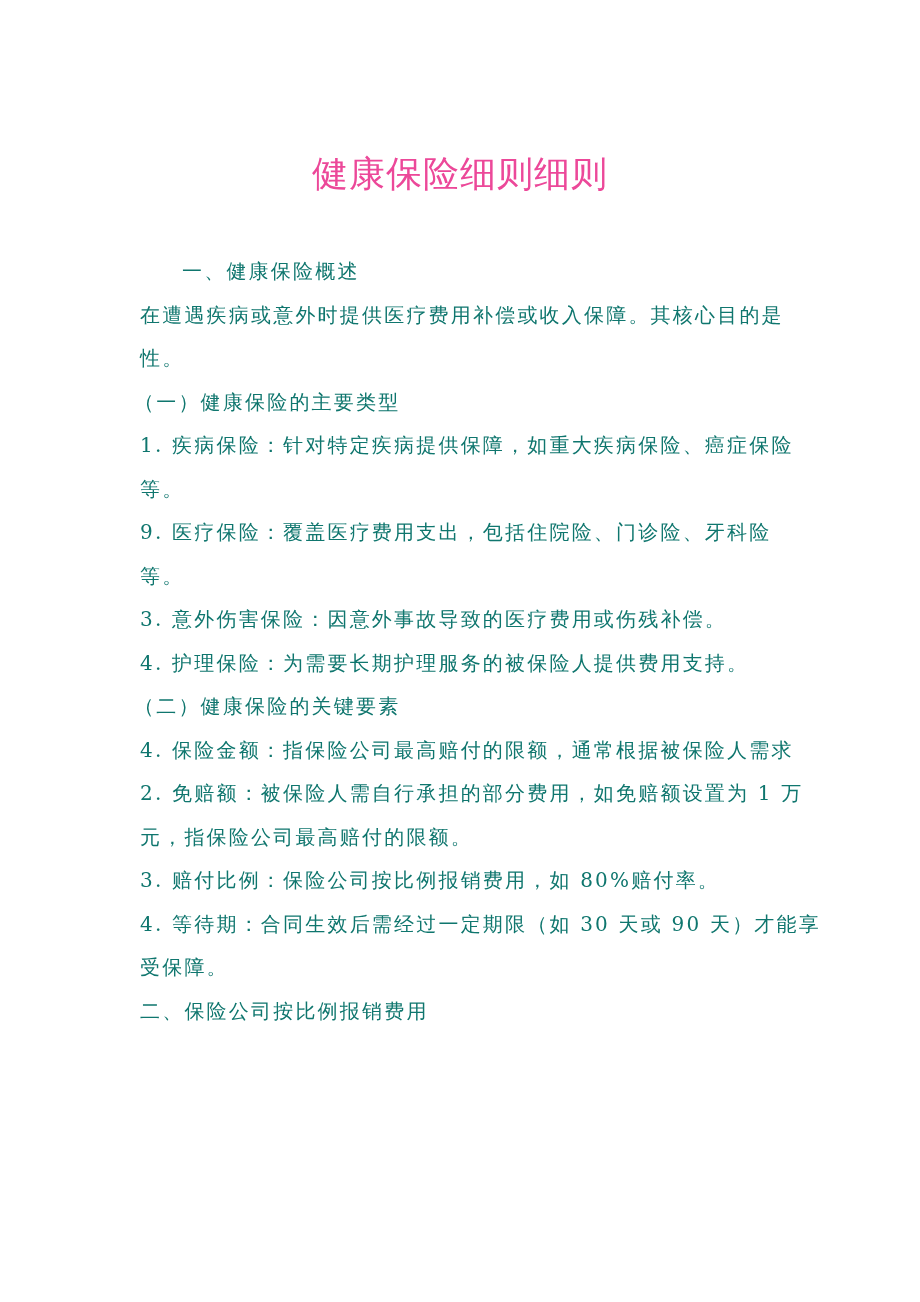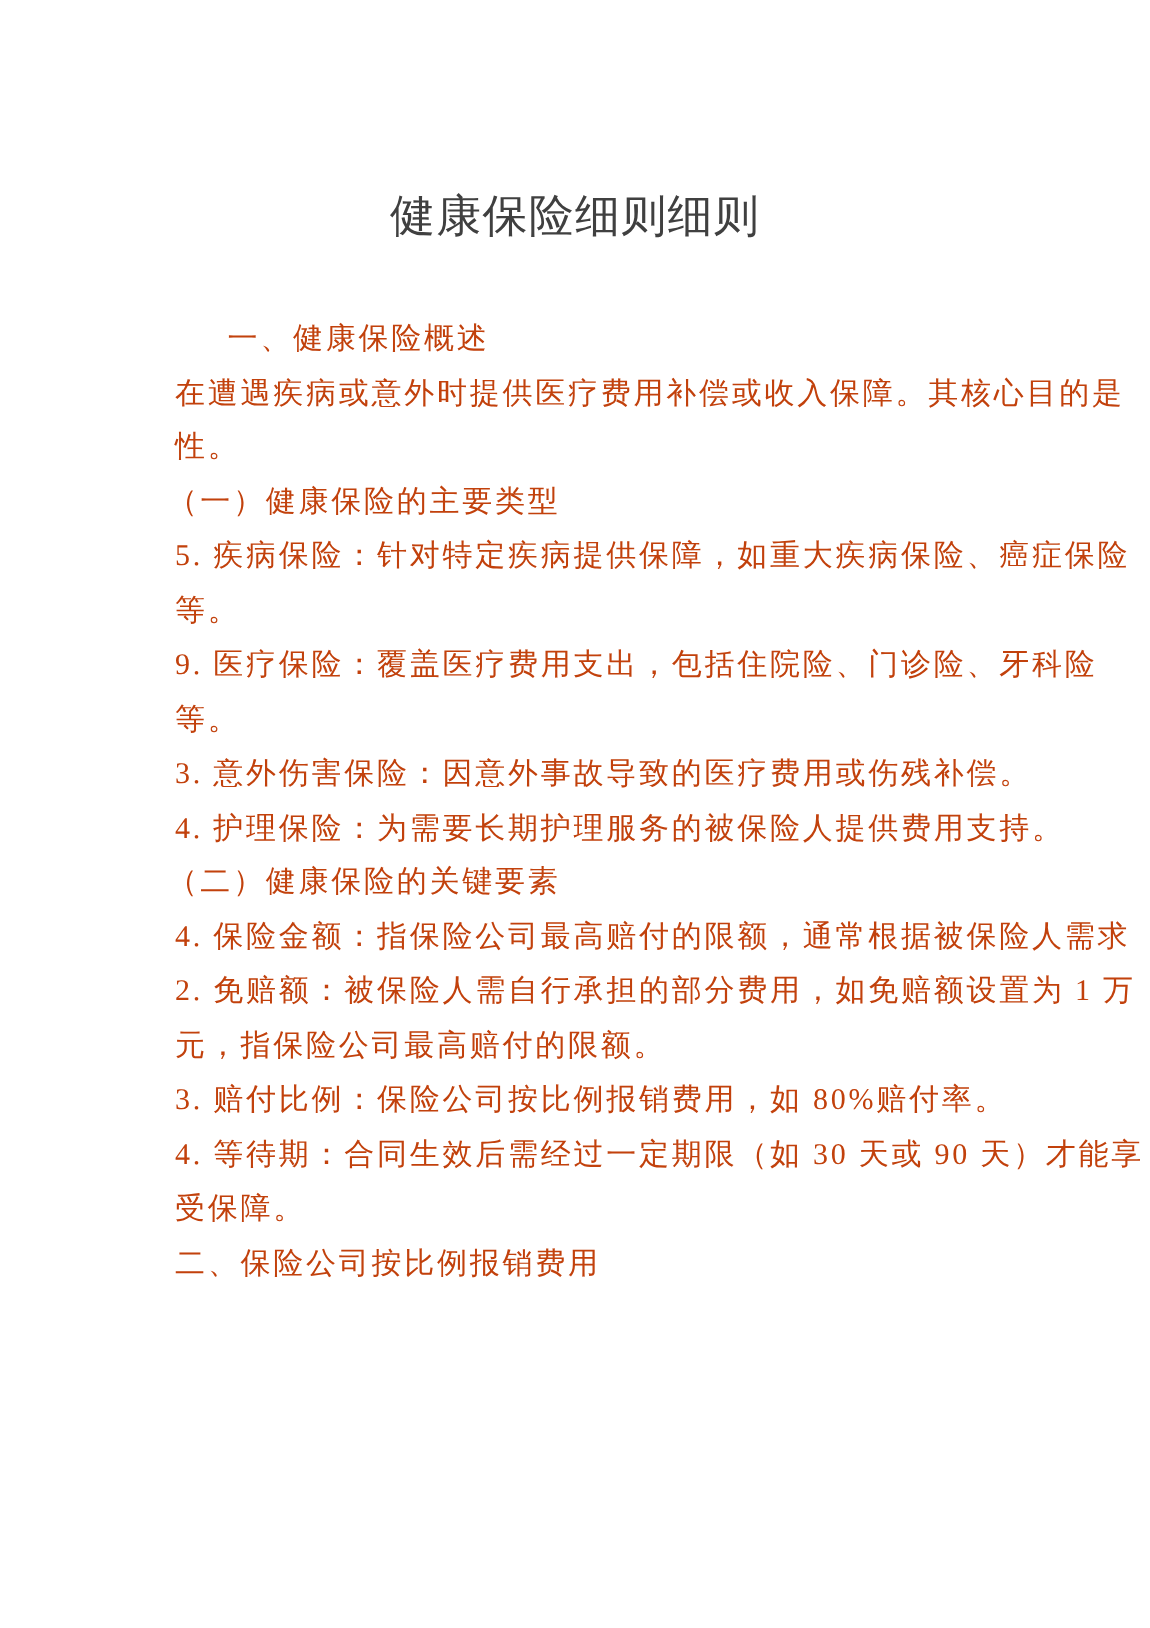--- a/index.html
+++ b/index.html
@@ -25,56 +25,55 @@
     .title {
       position: absolute;
       left: 0;
       top: 148px;
       width: 920px;
       text-align: center;
       font-family: "DejaVu Sans", "Liberation Sans", sans-serif;
       font-size: 36px;
       line-height: 52px;
       letter-spacing: 1px;
-      color: #404040;
+      color: #ec4899;
     }
     .body {
       position: absolute;
       left: 140px;
       top: 250px;
       width: 645px;
     }
     .line {
       height: 43.5px;
       line-height: 43.5px;
-      font-size: 24px;
+      font-size: 20px;
       letter-spacing: 2.2px;
       white-space: nowrap;
-      color: #c2410c;
-      font-family: Liberation Serif, serif;
+      color: #0f766e;
     }
     .indent {
       padding-left: 42px;
     }
     .paren {
       margin-left: -6px;
     }
   </style>
 </head>
 <body>
 
 <div class="page">
   <div class="title">健康保险细则细则</div>
 
   <div class="body">
     <div class="line indent">一、健康保险概述</div>
     <div class="line">在遭遇疾病或意外时提供医疗费用补偿或收入保障。其核心目的是</div>
     <div class="line">性。</div>
     <div class="line paren">（一）健康保险的主要类型</div>
-    <div class="line">5. 疾病保险：针对特定疾病提供保障，如重大疾病保险、癌症保险</div>
+    <div class="line">1. 疾病保险：针对特定疾病提供保障，如重大疾病保险、癌症保险</div>
     <div class="line">等。</div>
     <div class="line">9. 医疗保险：覆盖医疗费用支出，包括住院险、门诊险、牙科险</div>
     <div class="line">等。</div>
     <div class="line">3. 意外伤害保险：因意外事故导致的医疗费用或伤残补偿。</div>
     <div class="line">4. 护理保险：为需要长期护理服务的被保险人提供费用支持。</div>
     <div class="line paren">（二）健康保险的关键要素</div>
     <div class="line">4. 保险金额：指保险公司最高赔付的限额，通常根据被保险人需求</div>
     <div class="line">2. 免赔额：被保险人需自行承担的部分费用，如免赔额设置为 1 万</div>
     <div class="line">元，指保险公司最高赔付的限额。</div>
     <div class="line">3. 赔付比例：保险公司按比例报销费用，如 80%赔付率。</div>

